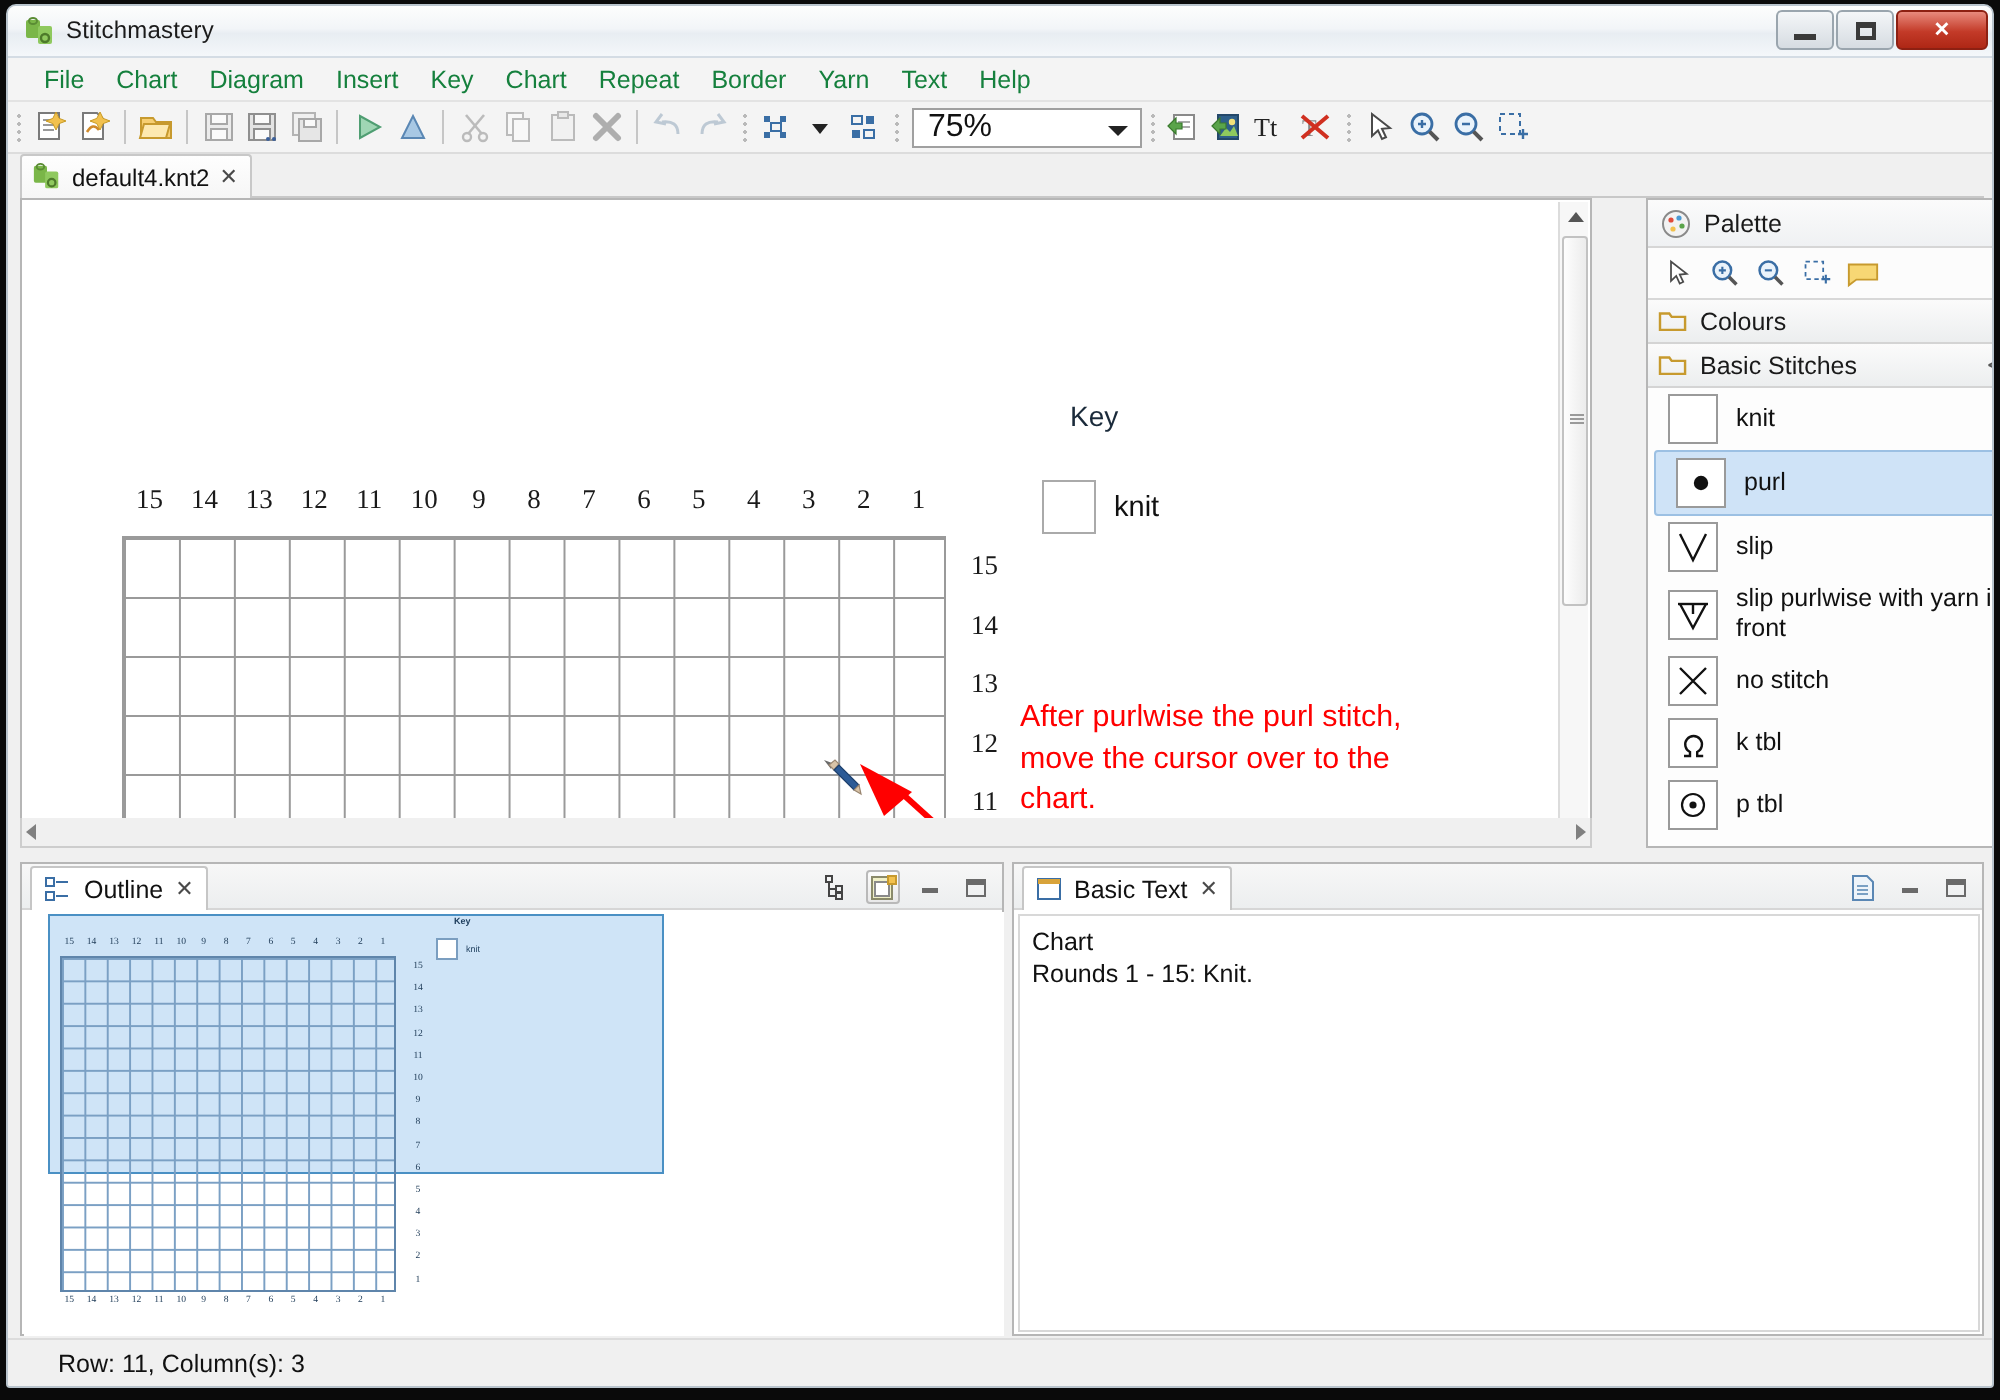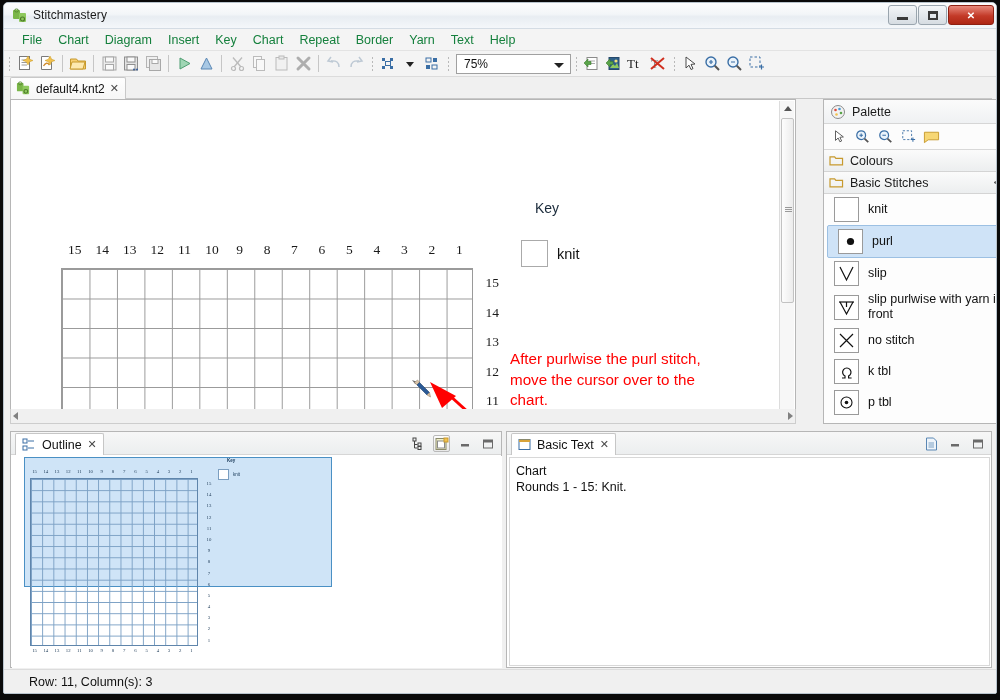--- a/index.html
+++ b/index.html
@@ -89,21 +89,21 @@
   .tbtn {
     width: 22px; height: 22px;
     display: flex; align-items: center; justify-content: center;
   }
   .zoom-combo {
     width: 115px; height: 20px; margin-left: 3px;
     background: #fff; border: 1px solid #a0a0a0;
     display: flex; align-items: center;
     position: relative;
   }
-  .zoom-combo span { padding-left: 7px; font-size: 12px; color: #111; }
+  .zoom-combo span { padding-left: 7px; font-size: 16px; color: #111; }
   .zoom-combo .arrow {
     position: absolute; right: 6px; top: 8px;
     width: 0; height: 0;
     border-left: 5px solid transparent; border-right: 5px solid transparent;
     border-top: 5px solid #222;
   }
 
   
   .tabstrip {
     position: absolute; left: 6px; top: 74px;

